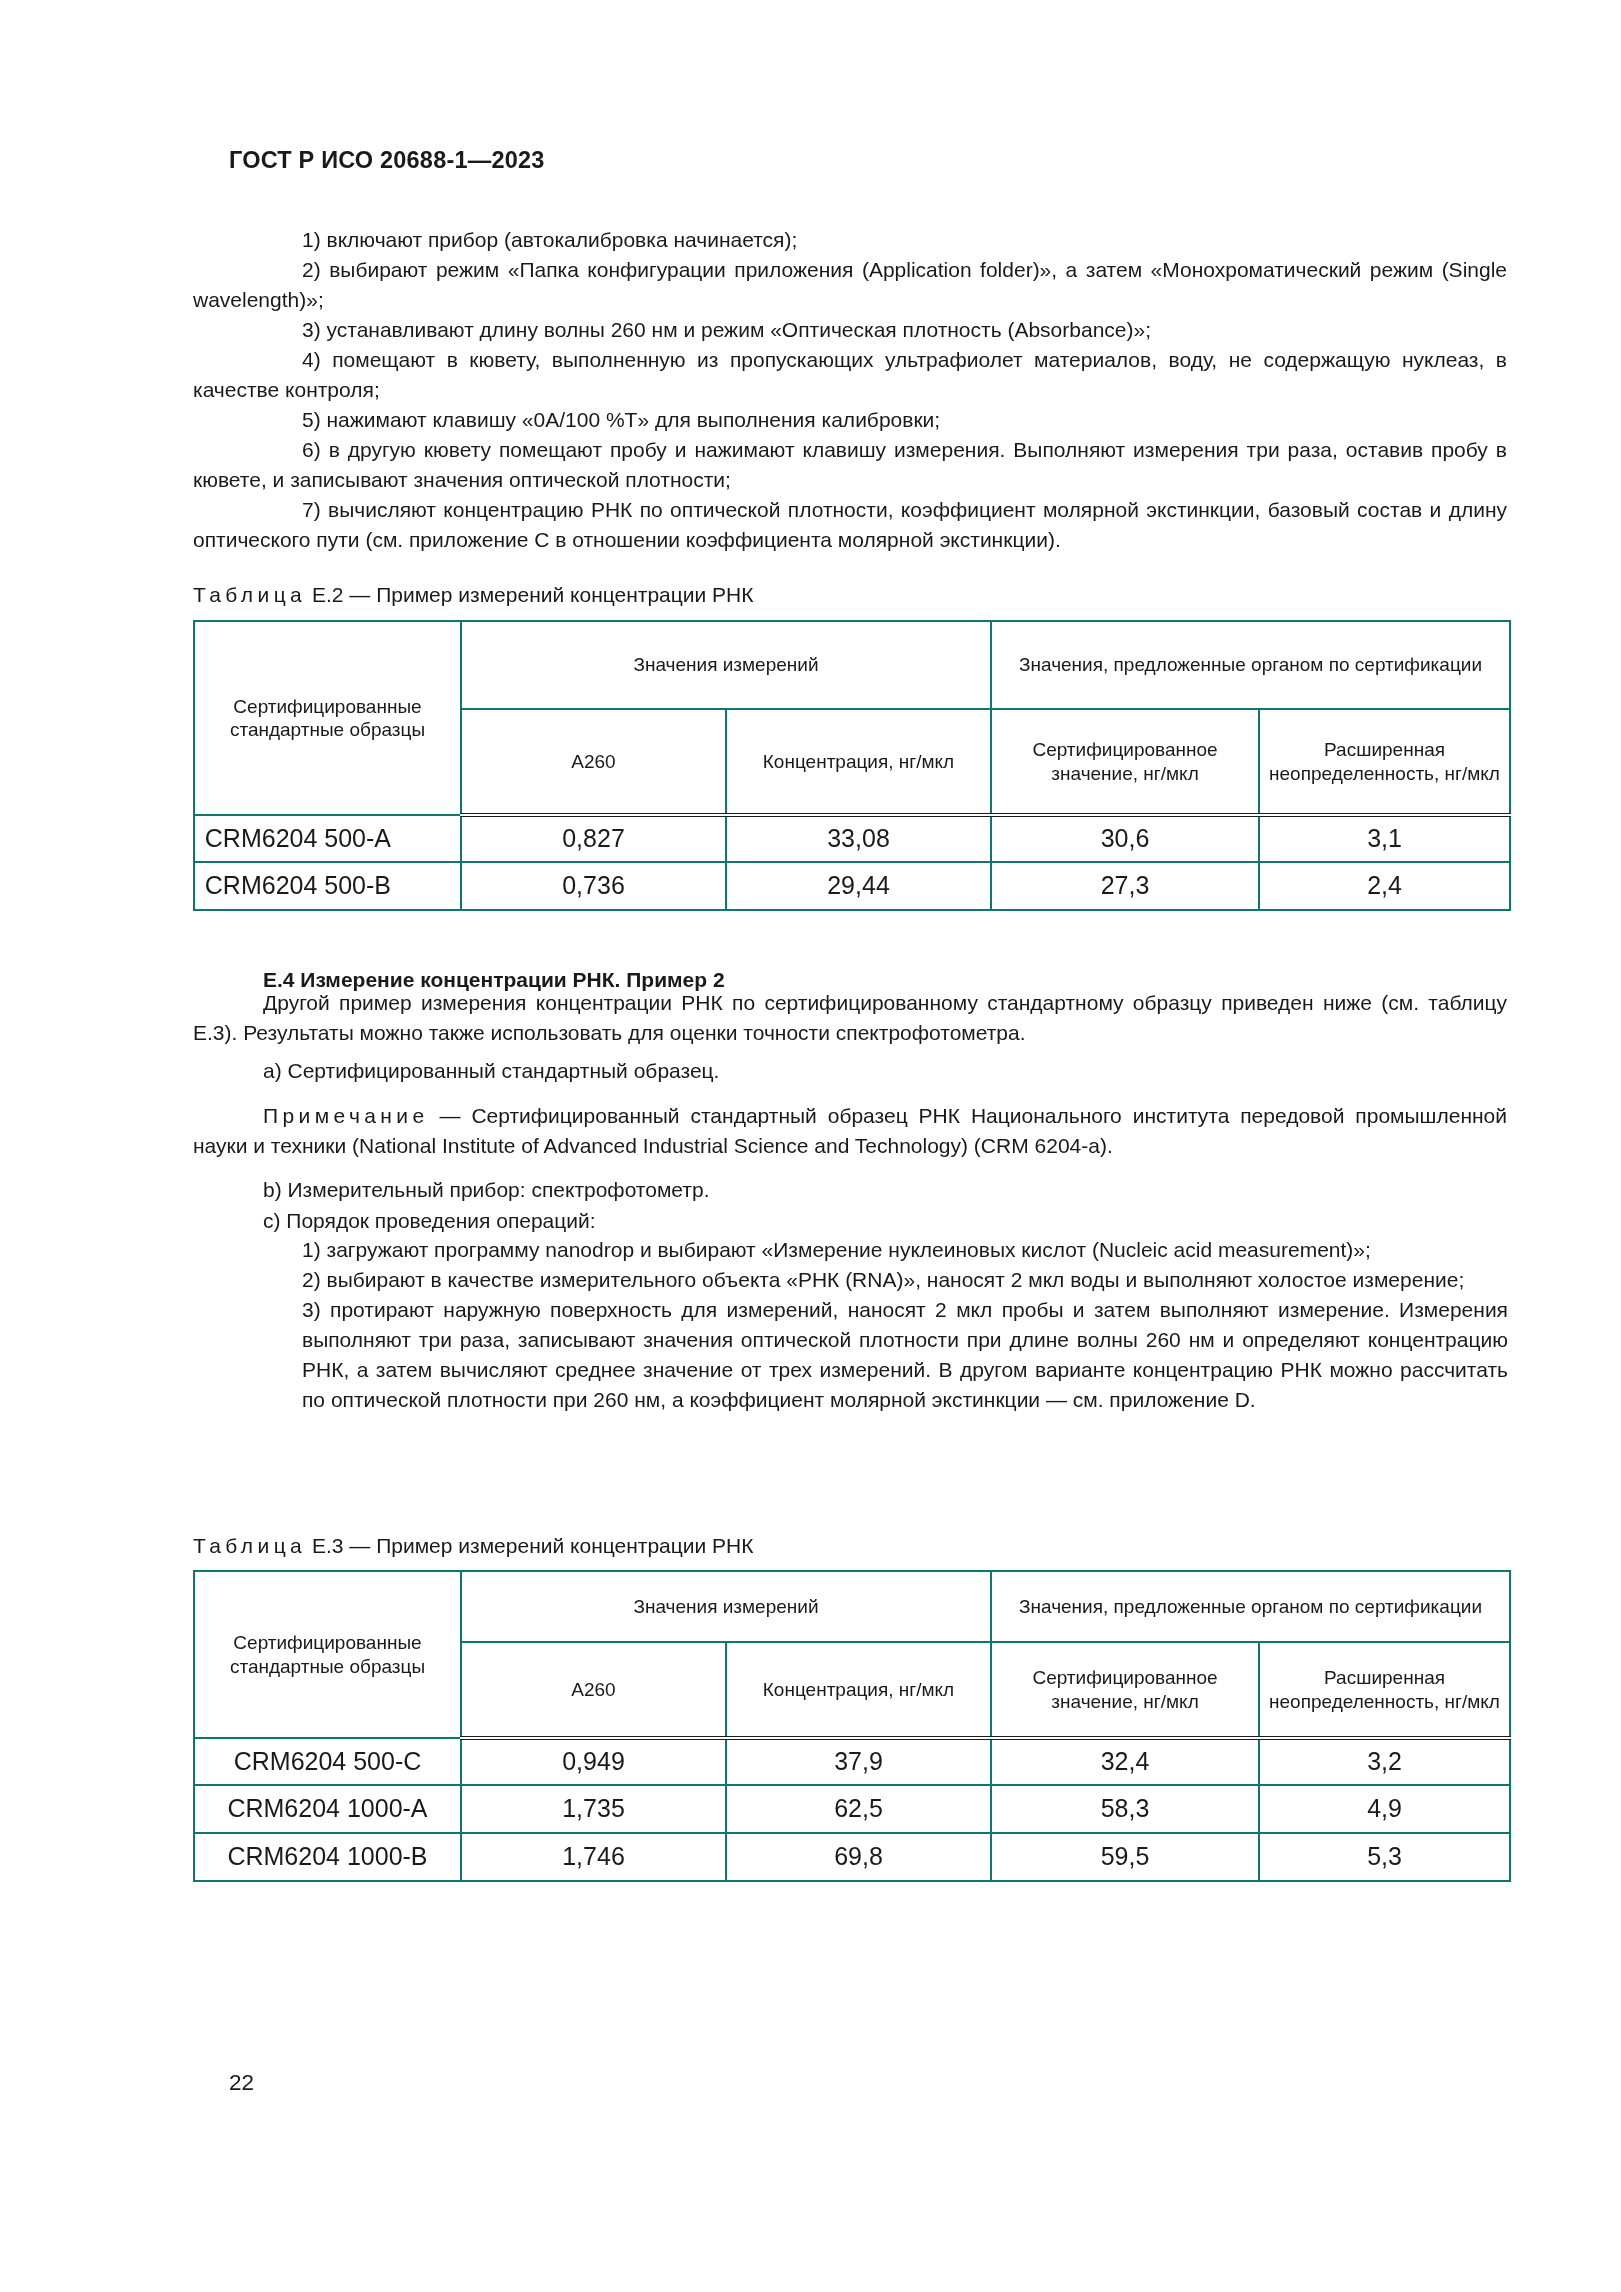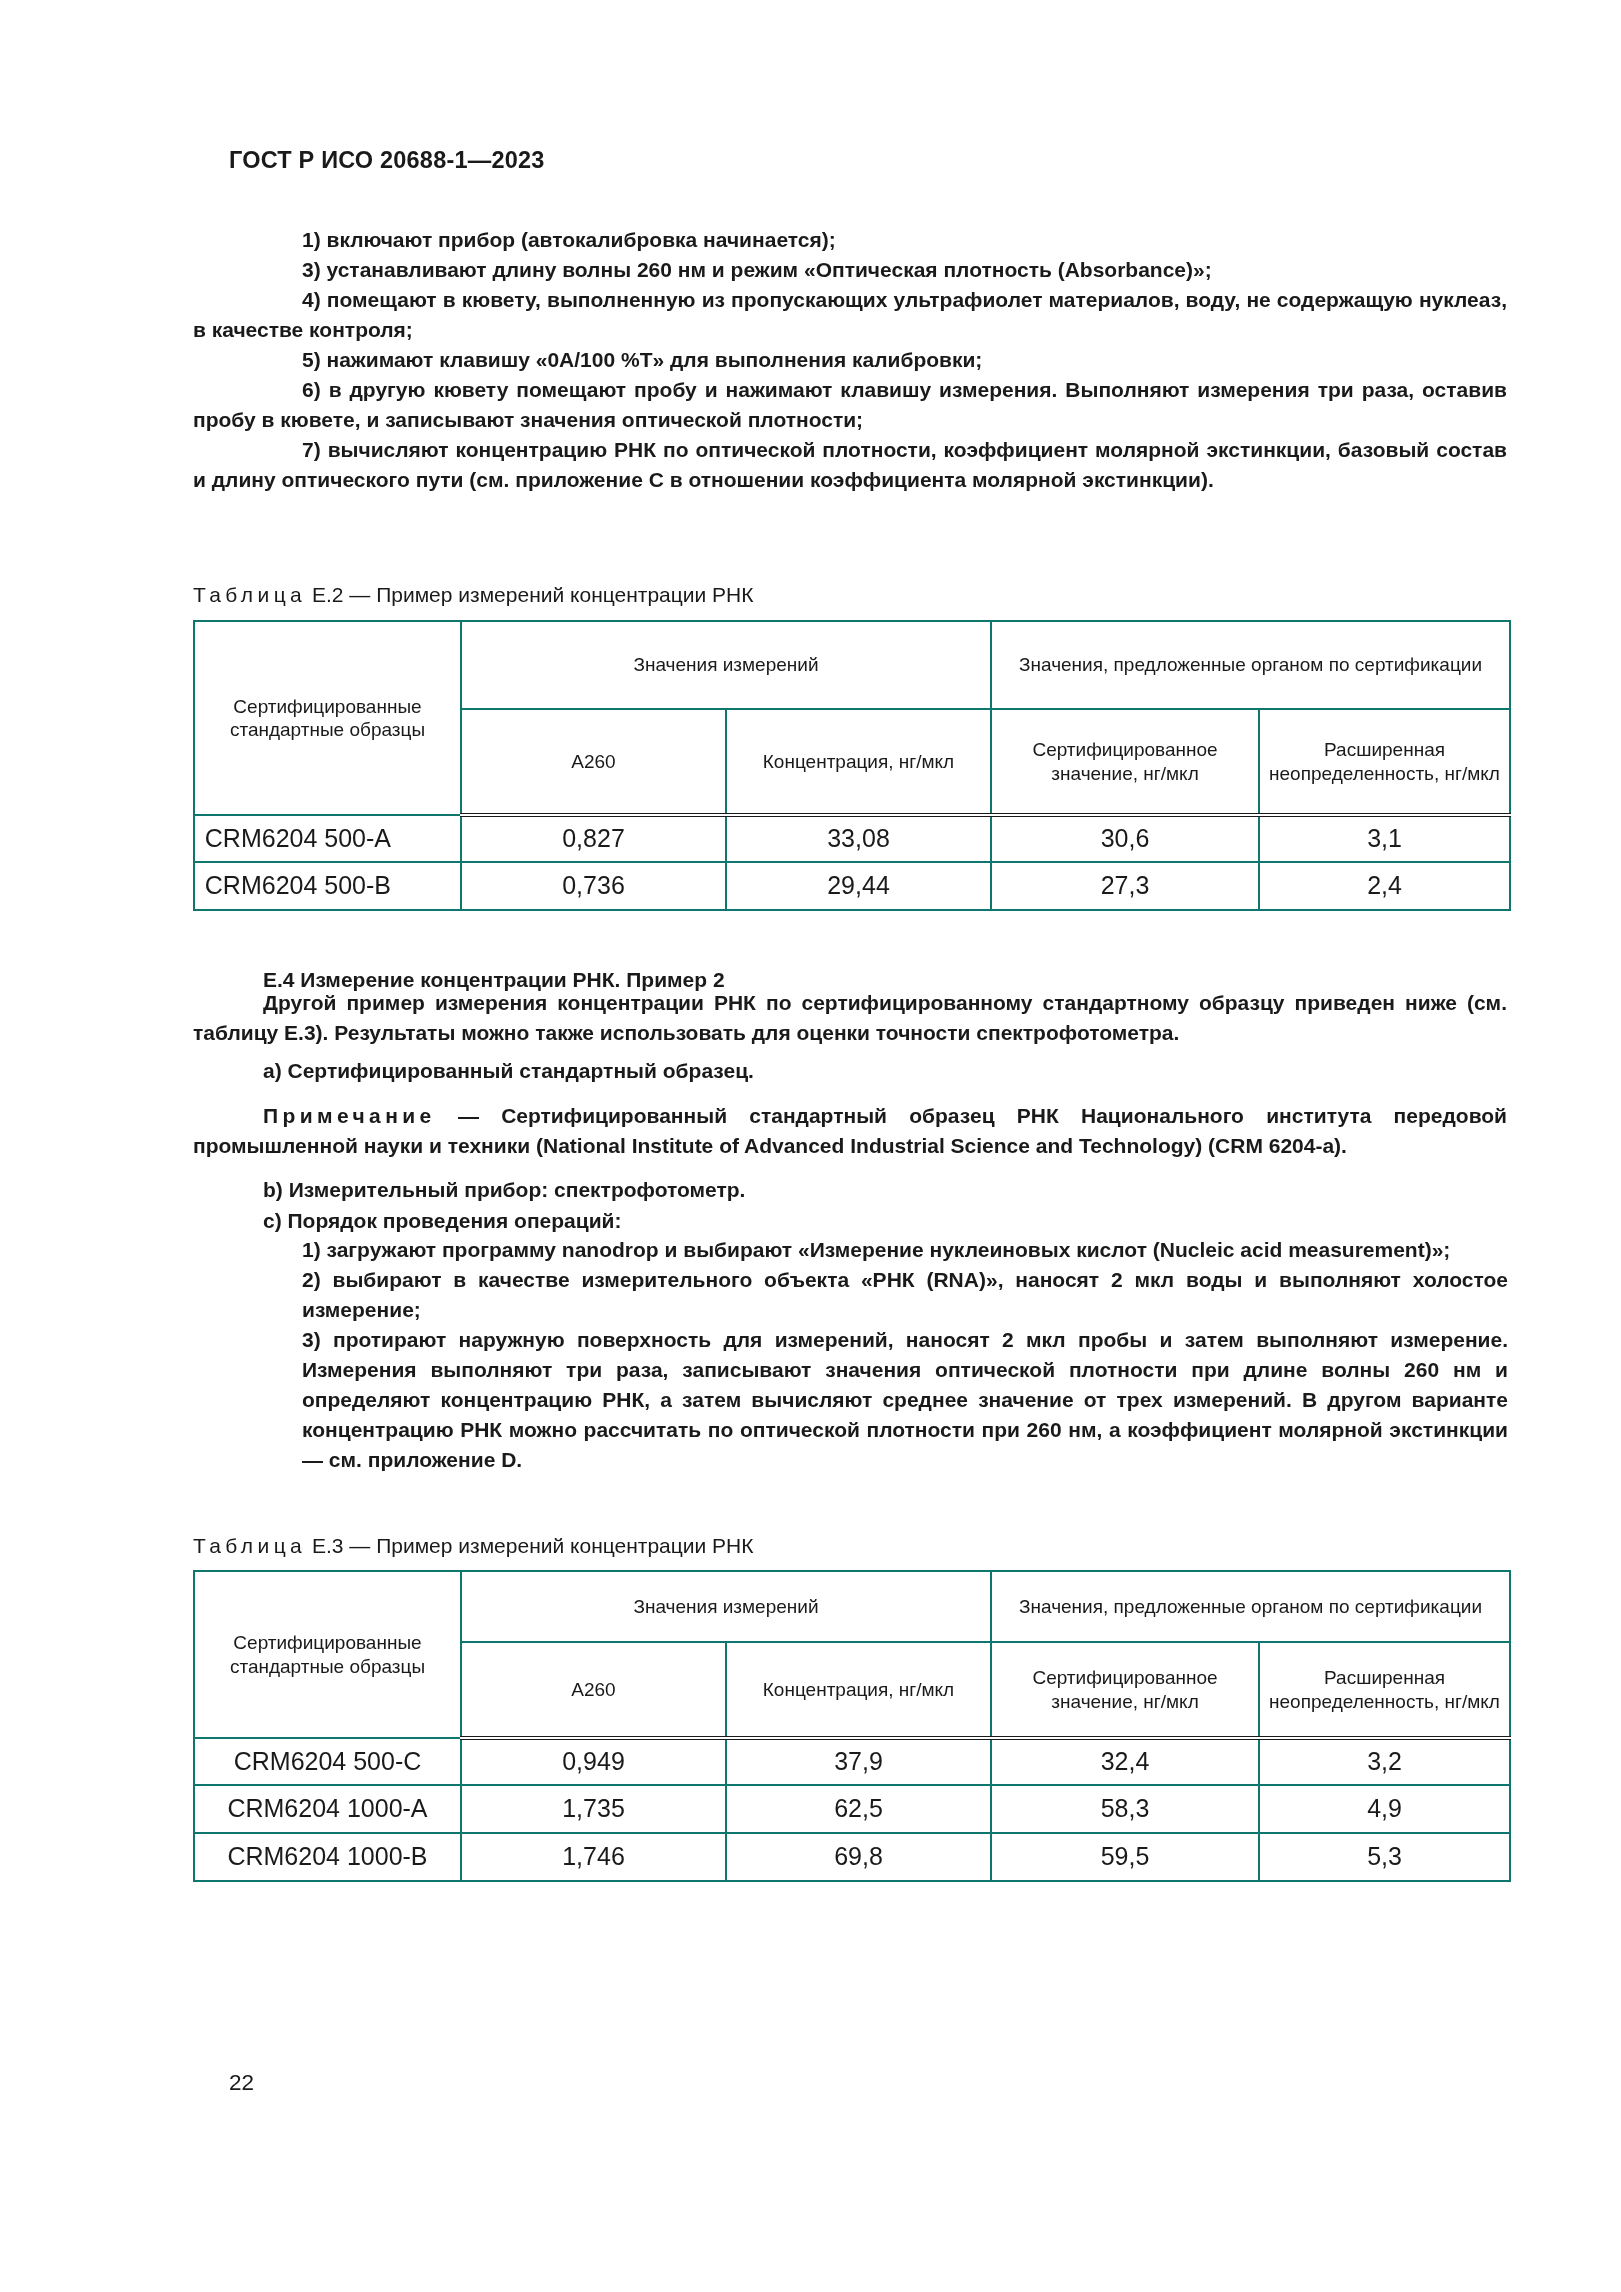--- a/index.html
+++ b/index.html
@@ -1,40 +1,41 @@
 <!DOCTYPE html>
 <html><head>
 <meta charset="utf-8">
 <style>
   html, body { margin:0; padding:0; background:#ffffff; }
   body { width:1621px; height:2293px; position:relative; overflow:hidden;
          font-family:"Liberation Sans", sans-serif; color:#1a1a1a; }
   .abs { position:absolute;margin-left:36px; }
   .doc-header { left:193px; top:147px; font-size:23.5px; font-weight:bold; letter-spacing:0.2px; }
-  .para { position:absolute; left:193px; width:1314px; font-size:21px; line-height:30px; text-align:justify;font-weight:bold; }
+  .para { position:absolute; left:193px; width:1314px; font-size:21px; line-height:30px; text-align:justify; }
   .step { display:block; }
   .caption { position:absolute; left:193px; font-size:21px; line-height:29px; }
   .spaced { letter-spacing:4.4px; }
   .bold { font-weight:bold; }
   table.grid { position:absolute; left:193px; width:1314px; border-collapse:collapse; table-layout:fixed;
                font-size:19px; line-height:23.5px; }
   table.grid td { border:2px solid #0f766e; text-align:center; vertical-align:middle; padding:0 7.8px; }
   table.grid tr.sep td { border-bottom:4.9px double #1a1a1a; }
   table.grid td.left { text-align:left; padding-left:9.8px; }
   table.grid td.data { font-size:25px; }
   table.grid { border:2.9px solid #1a1a1a; }
   .pagenum { left:193px; top:2070px; font-size:22.5px; }
 </style>
 </head>
 <body>
 
 <div class="abs doc-header">ГОСТ Р ИСО 20688-1—2023</div>
 
 <div class="para" style="top:225px;">
   <span class="step" style="padding-left:109px;">1) включают прибор (автокалибровка начинается);</span>
+  <span class="step" style="text-indent:109px;">2) выбирают режим «Папка конфигурации приложения (Application folder)», а затем «Монохроматический режим (Single wavelength)»;</span>
   <span class="step" style="padding-left:109px;">3) устанавливают длину волны 260 нм и режим «Оптическая плотность (Absorbance)»;</span>
   <span class="step" style="text-indent:109px;">4) помещают в кювету, выполненную из пропускающих ультрафиолет материалов, воду, не содержащую нуклеаз, в качестве контроля;</span>
   <span class="step" style="padding-left:109px;">5) нажимают клавишу «0A/100 %T» для выполнения калибровки;</span>
   <span class="step" style="text-indent:109px;">6) в другую кювету помещают пробу и нажимают клавишу измерения. Выполняют измерения три раза, оставив пробу в кювете, и записывают значения оптической плотности;</span>
   <span class="step" style="text-indent:109px;">7) вычисляют концентрацию РНК по оптической плотности, коэффициент молярной экстинкции, базовый состав и длину оптического пути (см. приложение С в отношении коэффициента молярной экстинкции).</span>
 </div>
 
 <div class="caption" style="top:580px;">
   <span class="spaced">Таблица</span>
   <span>Е.2 — Пример измерений концентрации РНК</span>

